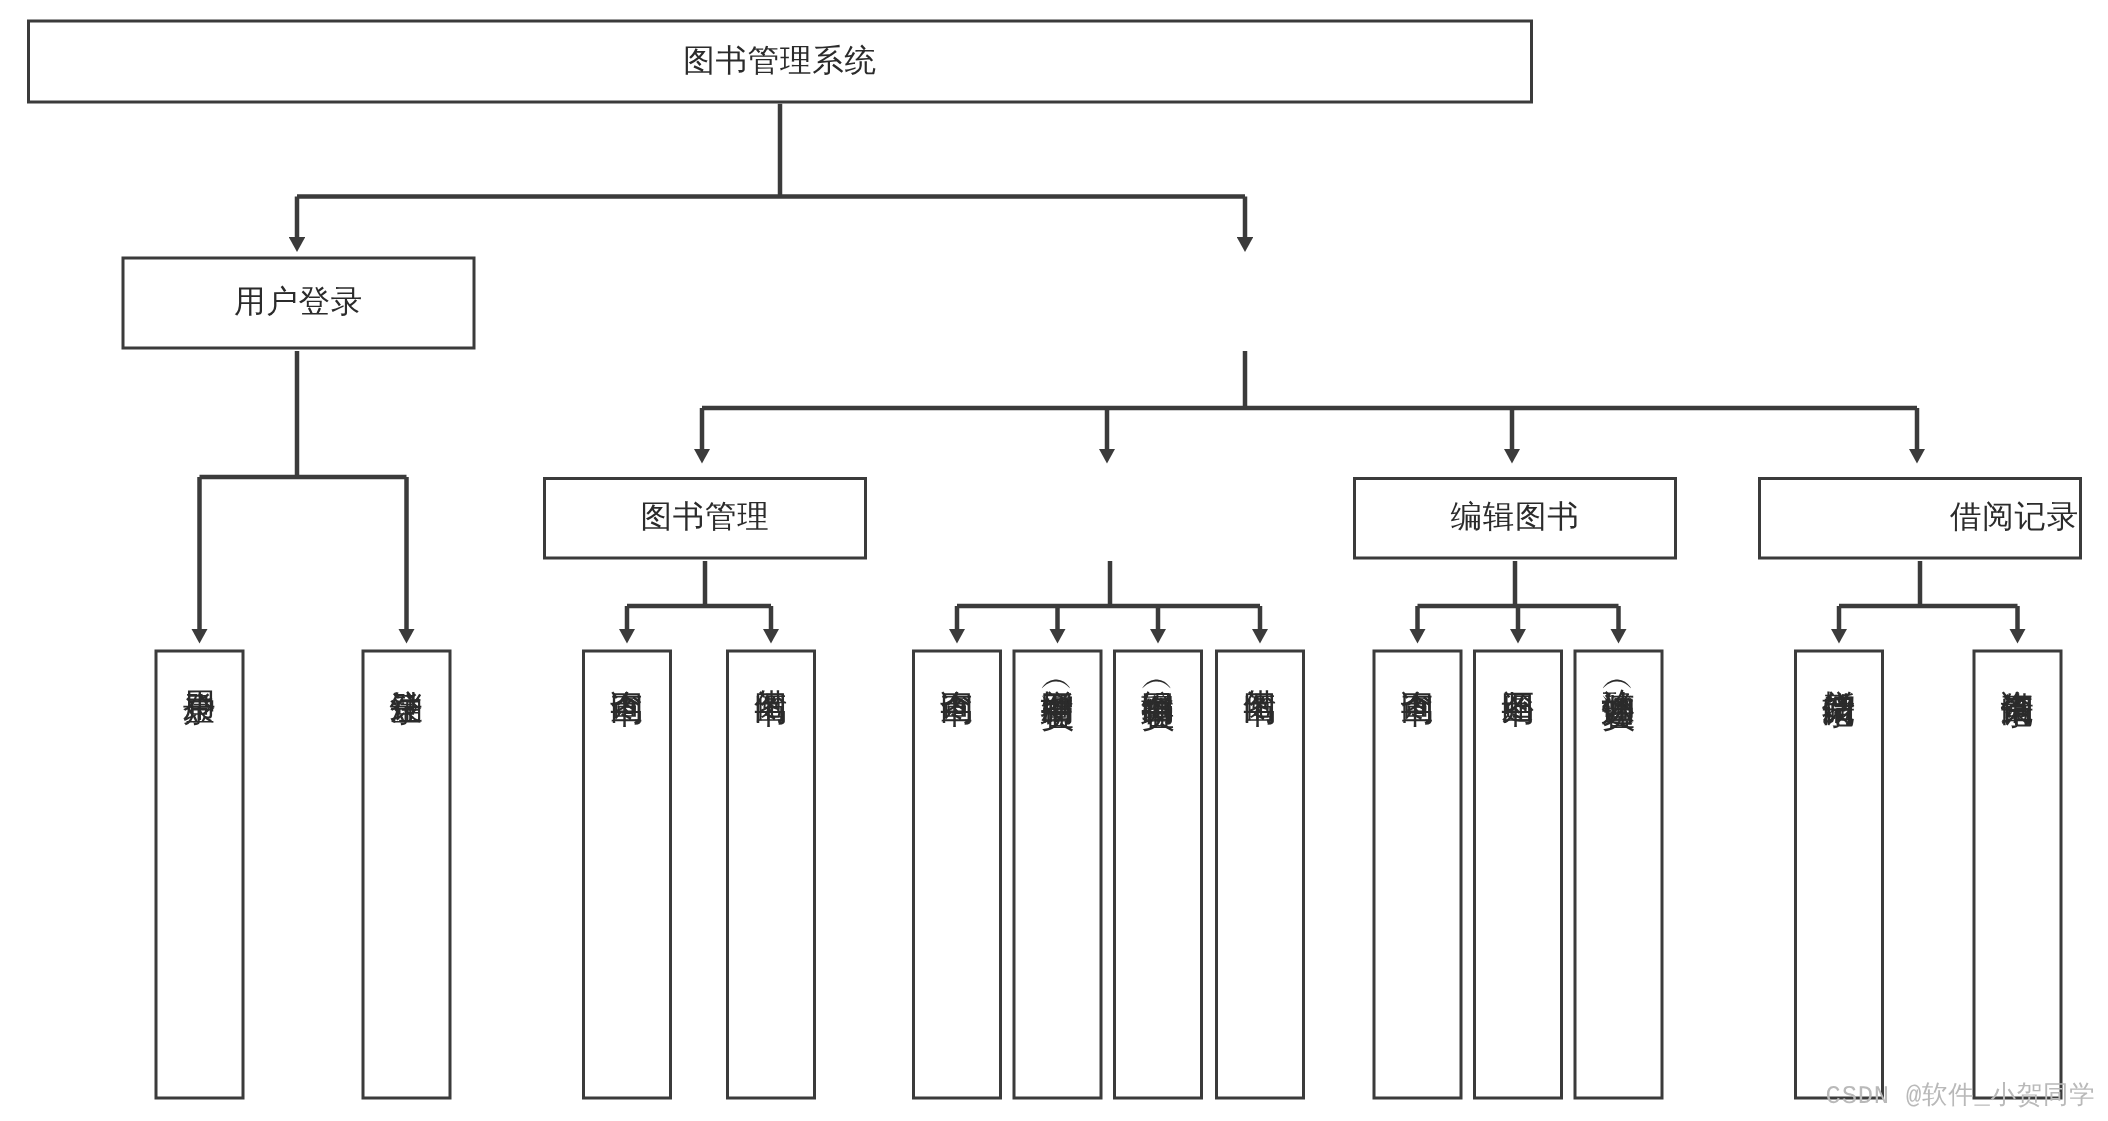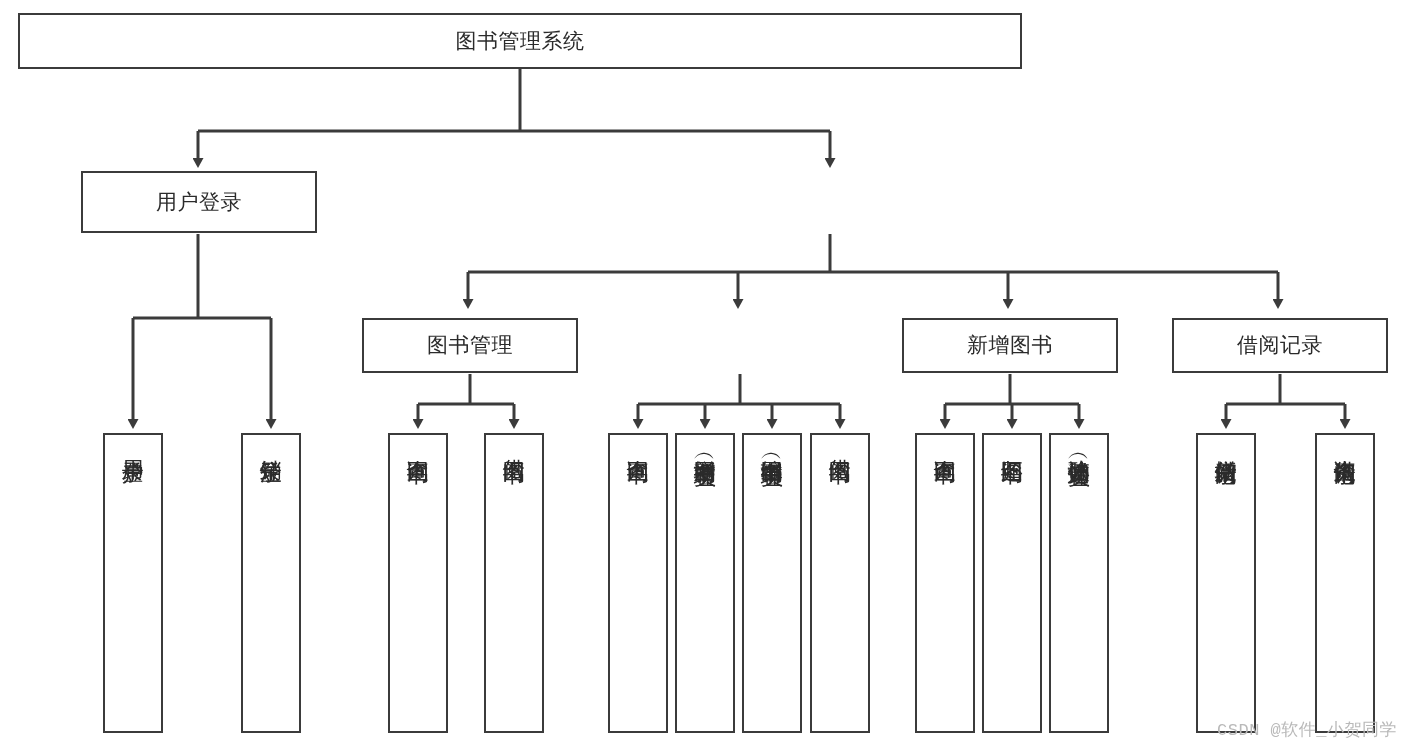--- a/index.html
+++ b/index.html
@@ -130,23 +130,23 @@
   </div>
 
   <div class="node h-node" style="left:81px; top:171px; width:236px; height:62px;">
     <span class="node-label">用户登录</span>
   </div>
 
   <div class="node h-node" style="left:362px; top:318px; width:216px; height:55px;">
     <span class="node-label">图书管理</span>
   </div>
   <div class="node h-node" style="left:902px; top:318px; width:216px; height:55px;">
-    <span class="node-label">新增图书</span>
+    <span class="node-label">编辑图书</span>
   </div>
-  <div class="node h-node" style="left:1172px; top:318px; width:216px; height:55px;">
+  <div class="node h-node" style="left:1172px; top:318px; width:216px; height:55px;justify-content:flex-end;">
     <span class="node-label">借阅记录</span>
   </div>
 
   <div class="node v-node" style="left:103px; top:433px; width:60px; height:300px;">
     <span class="node-label">用户登录</span>
   </div>
   <div class="node v-node" style="left:241px; top:433px; width:60px; height:300px;">
     <span class="node-label">注销登录</span>
   </div>
 

